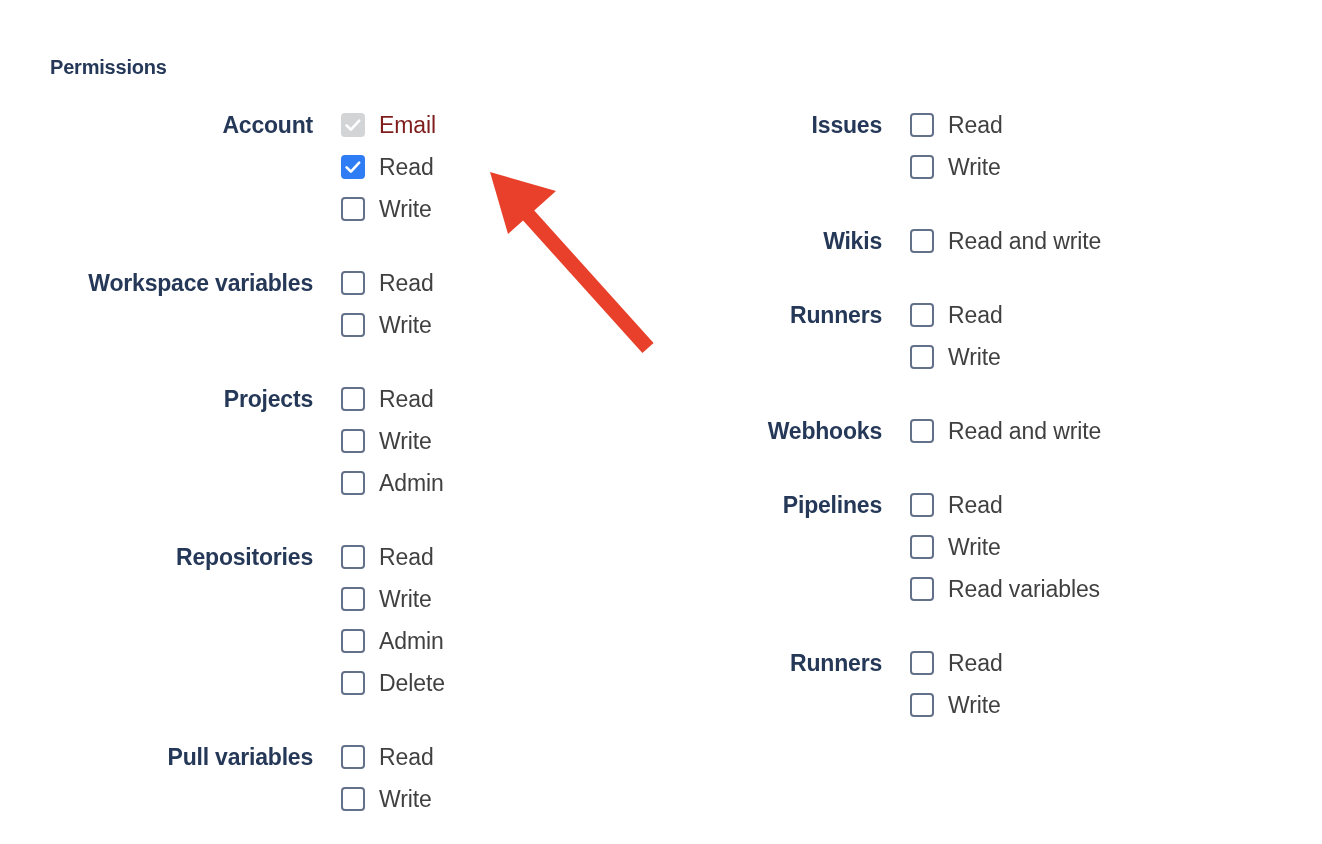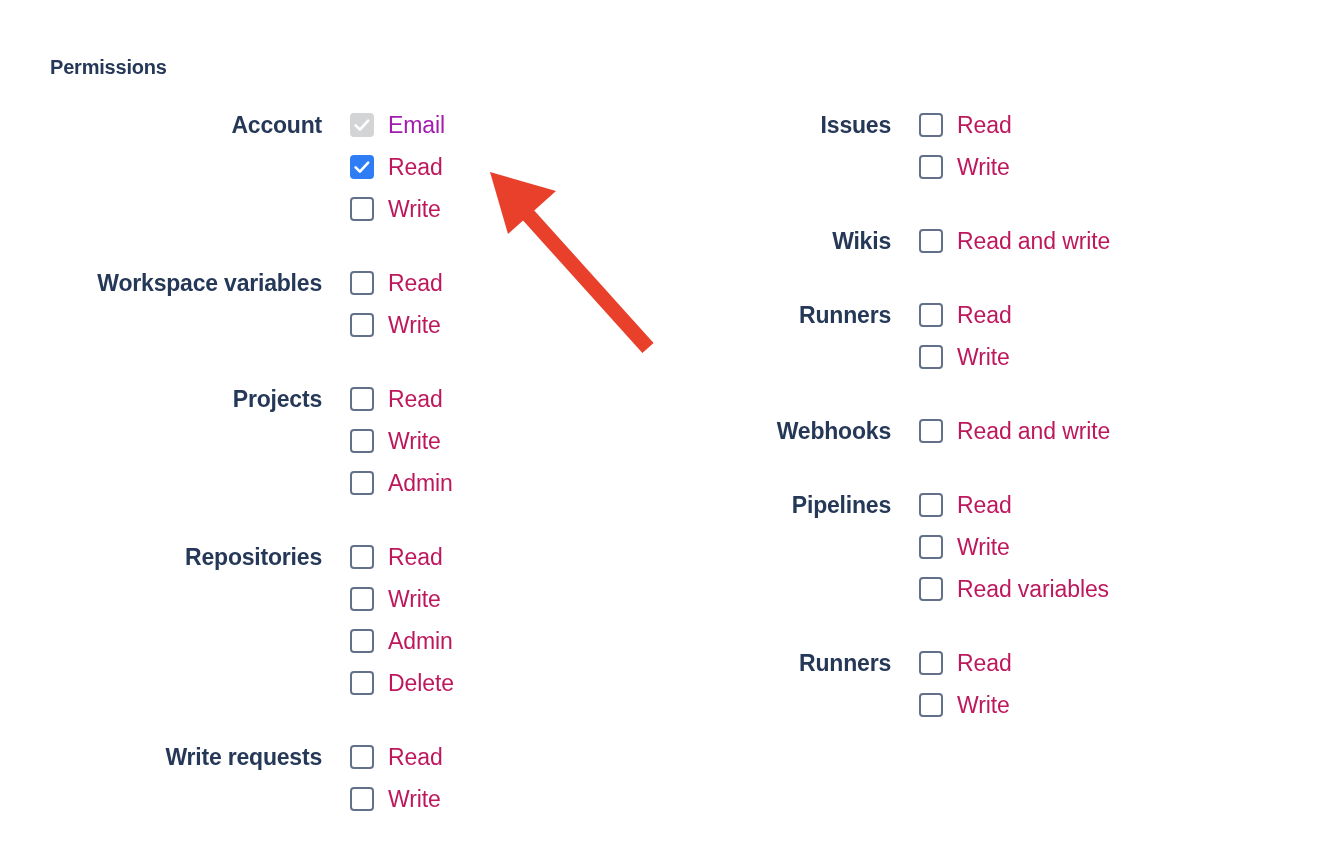--- a/index.html
+++ b/index.html
@@ -38,21 +38,20 @@
     position: absolute;
     top: 0;
   }
   .col-left  { left: 0px;   width: 620px; }
   .col-right { left: 594px; width: 620px; }
 
   .group {
     display: flex;
     align-items: flex-start;
     margin-bottom: 32px;
-    padding-left: 9px;
   }
   .group:last-child { margin-bottom: 0; }
 
   .group-label {
     text-align: right;
     font-size: 23px;
     font-weight: bold;
     color: #253858;
     line-height: 42px;
     letter-spacing: -0.2px;
@@ -102,27 +101,27 @@
     position: absolute;
     left: 50%;
     top: 50%;
     transform: translate(-50%, -50%);
     width: 18px;
     height: 18px;
   }
 
   .opt-label {
     font-size: 23px;
-    color: #be185d;
+    color: #404040;
     line-height: 28px;
     margin-left: 14px;
     letter-spacing: -0.1px;
     white-space: nowrap;
   }
-  .option.is-disabled .opt-label { color: #a21caf; }
+  .option.is-disabled .opt-label { color: #7f1d1d; }
 
   #arrow-annotation {
     position: absolute;
     left: 470px;
     top: 155px;
     width: 200px;
     height: 210px;
     pointer-events: none;
   }
 </style>
@@ -203,21 +202,21 @@
             <span class="cb"></span>
             <span class="opt-label">Admin</span>
           </label>
           <label class="option">
             <span class="cb"></span>
             <span class="opt-label">Delete</span>
           </label>
         </div>
       </div>
       <div class="group">
-        <div class="group-label">Write requests</div>
+        <div class="group-label">Pull variables</div>
         <div class="options">
           <label class="option">
             <span class="cb"></span>
             <span class="opt-label">Read</span>
           </label>
           <label class="option">
             <span class="cb"></span>
             <span class="opt-label">Write</span>
           </label>
         </div>

